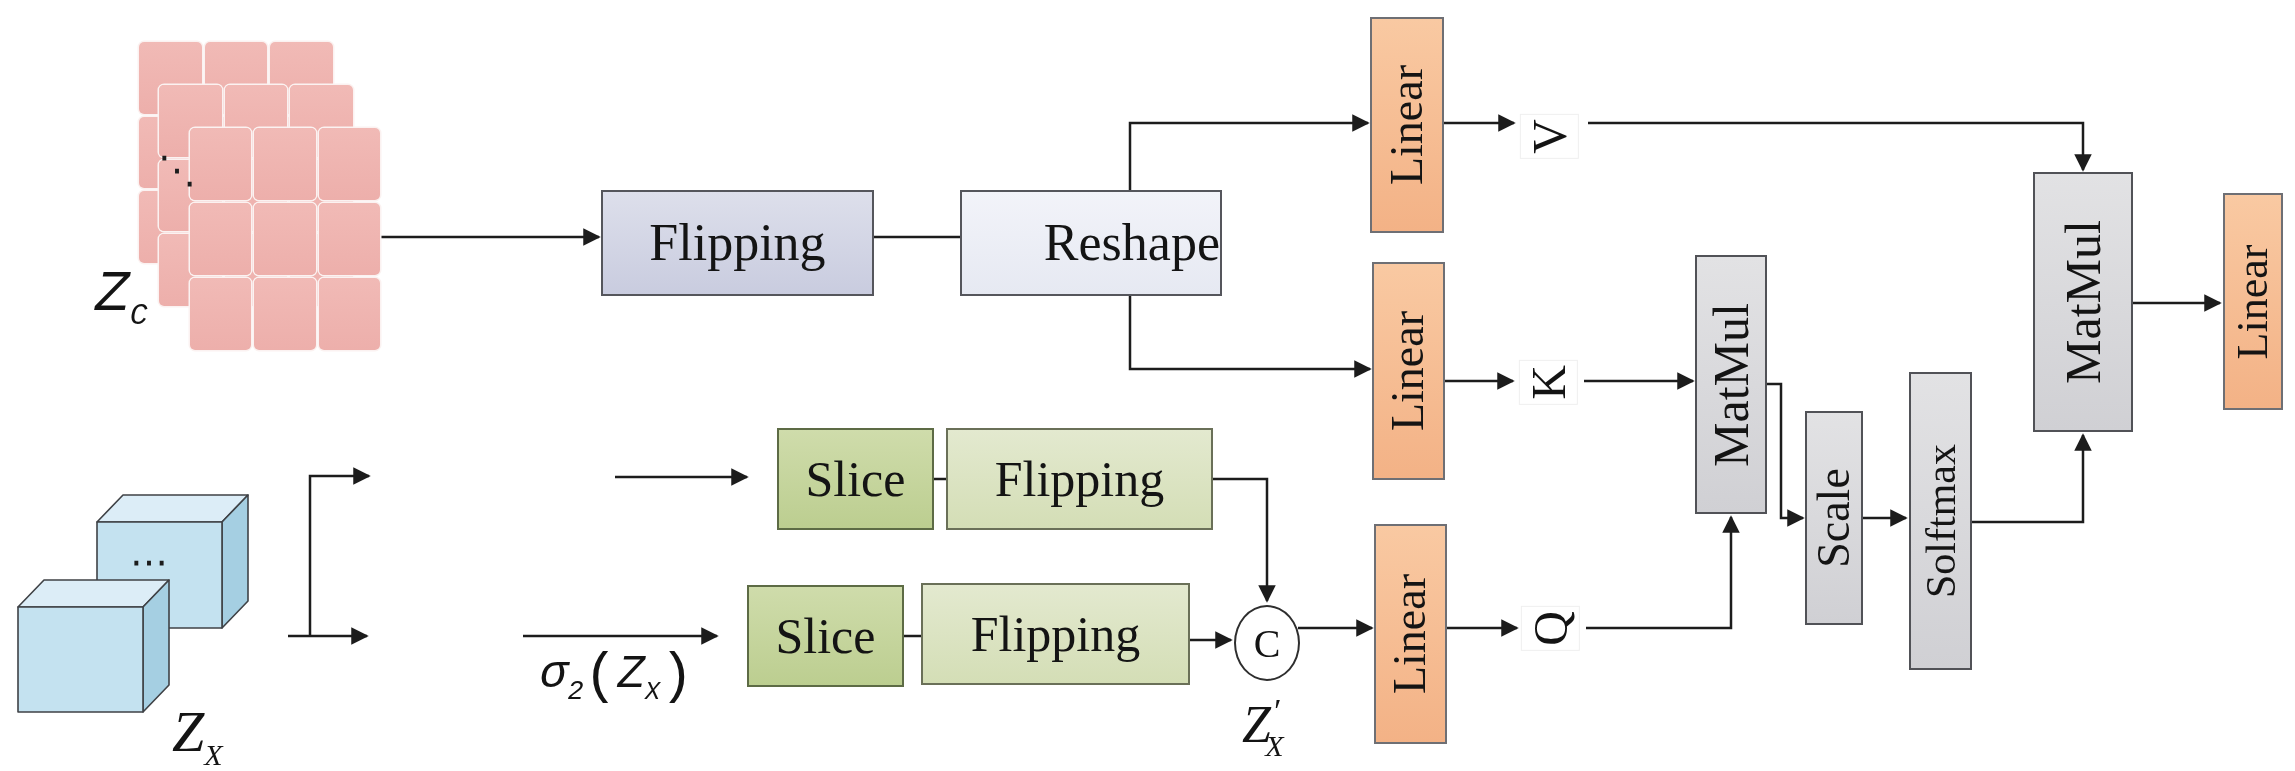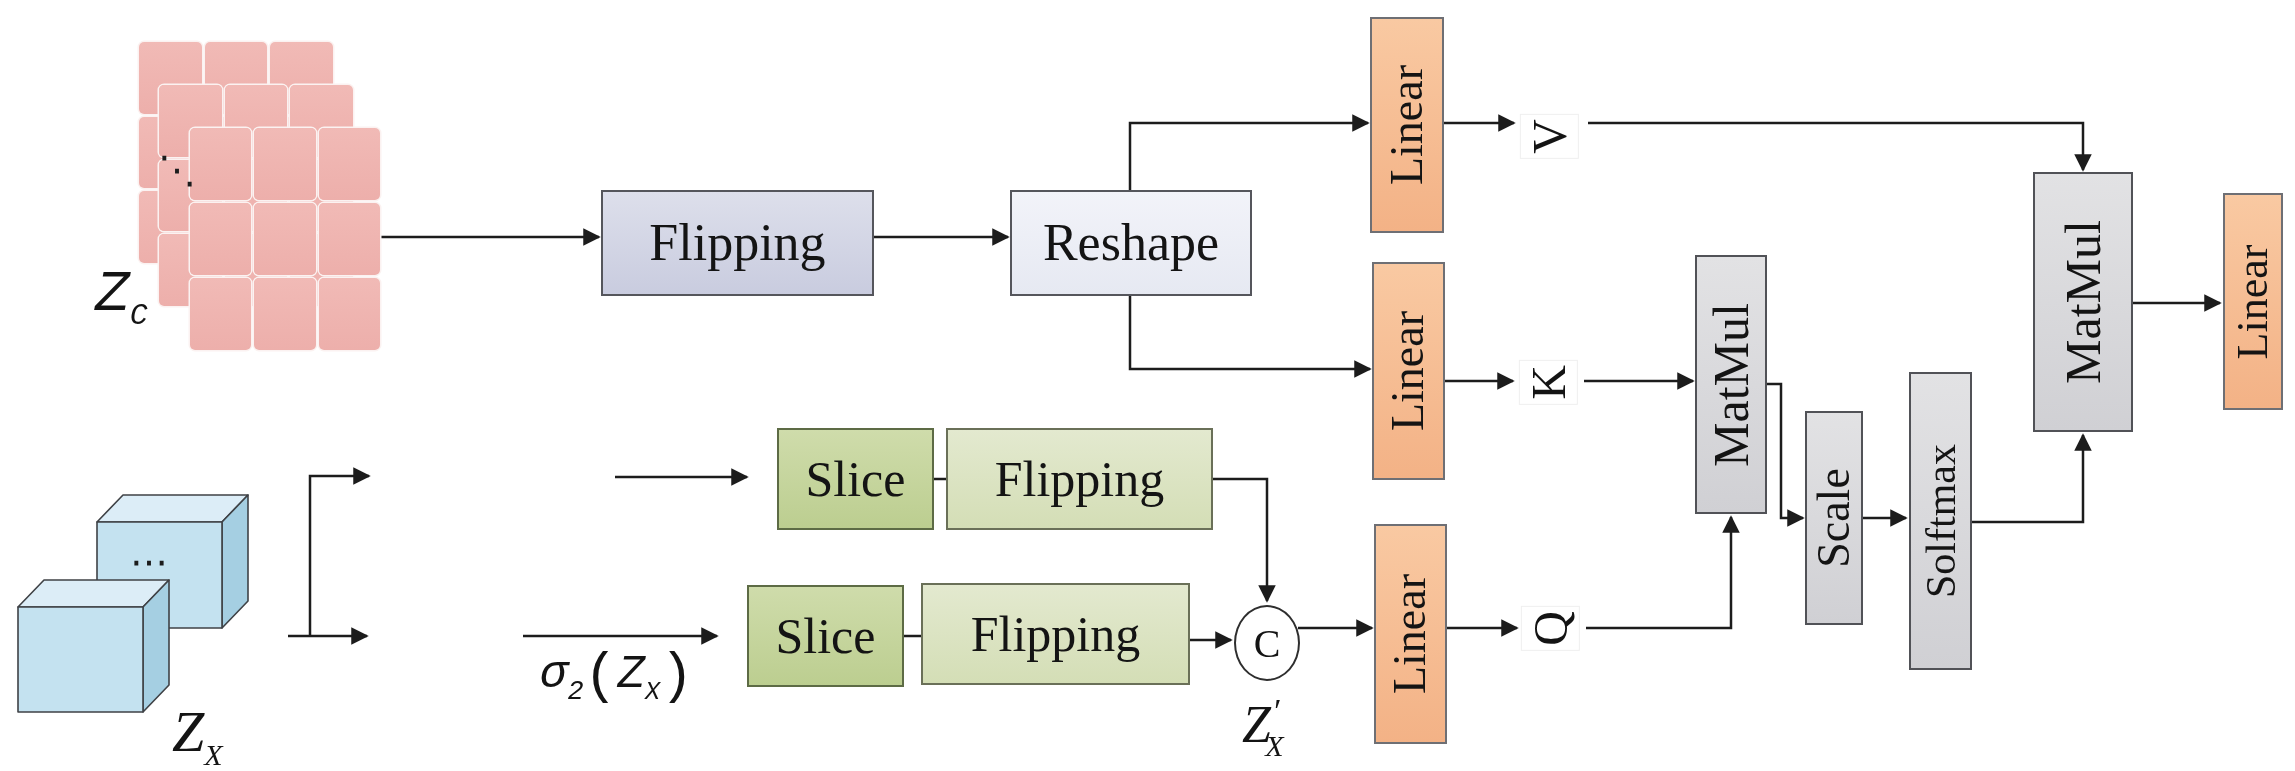--- a/index.html
+++ b/index.html
@@ -149,21 +149,21 @@
   </div>
 
   <div class="floatlabel" style="left:540px;top:644px;font-family:Liberation Mono, monospace;">
     <span class="sigma"><span>σ</span><sub>2</sub></span><span class="paren">(</span><span class="argz"><span>Z</span><sub>X</sub></span><span class="paren">)</span>
   </div>
 
   <div class="box transport fs52" style="left:601px;top:190px;width:273px;height:106px;">
       <span>Flipping</span>
     </div>
 
-  <div class="box reshape fs52" style="left:1010px;top:190px;width:242px;height:106px;">
+  <div class="box reshape fs52" style="left:960px;top:190px;width:262px;height:106px;justify-content:flex-end;">
       <span>Reshape</span>
     </div>
 
 
   <div class="box mgreen fs50" style="left:749px;top:428px;width:157px;height:102px;">
       <span>Slice</span>
     </div>
 
   <div class="box lgreen fs50" style="left:946px;top:428px;width:267px;height:102px;">
       <span>Flipping</span>

